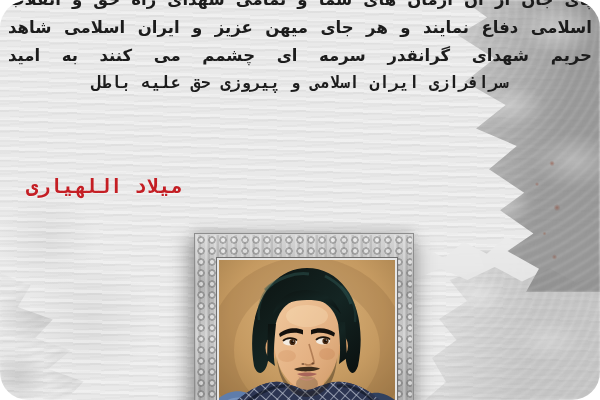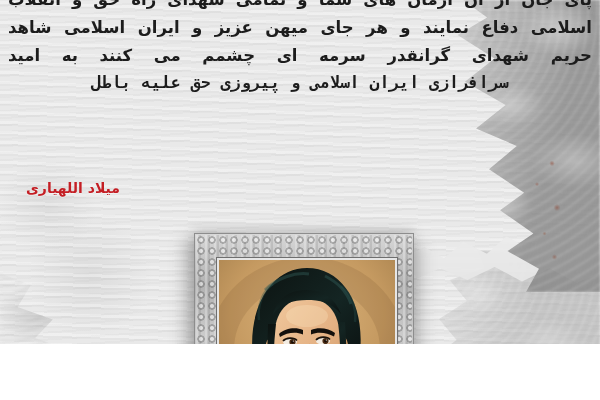--- a/index.html
+++ b/index.html
@@ -1,24 +1,25 @@
 <!DOCTYPE html>
 <html lang="fa"><head>
 <meta charset="utf-8">
 <style>
   html,body{margin:0;padding:0;}
   .page{
-    position:relative;width:600px;height:344px;overflow:hidden;
+    position:relative;width:600px;height:400px;overflow:hidden;
     background-color:#e9e9e9;
     background-image:
       repeating-linear-gradient(2deg, rgba(255,255,255,.30) 0 3px, rgba(255,255,255,0) 3px 8px, rgba(0,0,0,.025) 8px 10px),
       repeating-linear-gradient(-4deg, rgba(0,0,0,.02) 0 2px, rgba(0,0,0,0) 2px 7px),
       radial-gradient(circle 90px at 15% 80%, rgba(160,160,160,.18), transparent 70%),
       radial-gradient(circle 70px at 8% 60%, rgba(150,150,150,.15), transparent 70%);
     font-family:"DejaVu Sans", sans-serif;
+    border-radius:28px;
   }
   
   .grunge-right-lower{
     position:absolute;top:250px;right:0;width:175px;height:150px;
     background:
       radial-gradient(ellipse 40px 28px at 30% 30%, rgba(235,235,235,.5), transparent 70%),
       radial-gradient(ellipse 50px 30px at 70% 60%, rgba(230,230,230,.4), transparent 70%),
       repeating-radial-gradient(circle at 8px 8px, rgba(255,255,255,.14) 0 2px, transparent 3px 9px),
       linear-gradient(100deg, rgba(170,170,170,.15), rgba(165,165,165,.55) 60%, rgba(170,170,170,.6));
     clip-path:polygon(30% 0,100% 0,100% 100%,0 100%,12% 88%,4% 72%,18% 60%,8% 46%,24% 34%,14% 20%,34% 12%);
@@ -65,22 +66,23 @@
   
   .text-block{
     position:absolute;top:-14px;left:8px;right:8px;z-index:5;
     direction:rtl;color:#1c1c1c;
     font-weight:bold;font-size:16.5px;line-height:28px;
   }
   .text-block .line{text-align:justify;text-align-last:justify;}
   .text-block .line.last{text-align-last:center;font-family:Liberation Mono, monospace;}
   .signature{
     position:absolute;top:176px;left:26px;z-index:6;
-    direction:rtl;color:#c41e24;font-weight:bold;font-size:14px;line-height:24px;
+    direction:rtl;color:#c41e24;font-weight:bold;font-size:20px;line-height:24px;
     text-shadow:0 1px 0 rgba(255,255,255,.4);
+    font-family:Liberation Mono, monospace;
   }
   
   .frame{
     position:absolute;left:194px;top:233px;width:220px;height:185px;z-index:4;
     background:linear-gradient(180deg,#d8d8d8,#b2b2b2 28%,#cbcbcb 55%,#a8a8a8 85%,#bfbfbf);
     border:1px solid #8d8d8d;box-sizing:border-box;
     box-shadow:-10px 6px 14px rgba(90,90,90,.35), 8px 10px 14px rgba(90,90,90,.28), 0 -4px 10px rgba(120,120,120,.25);
   }
   .frame-carving{
     position:absolute;inset:1px;

